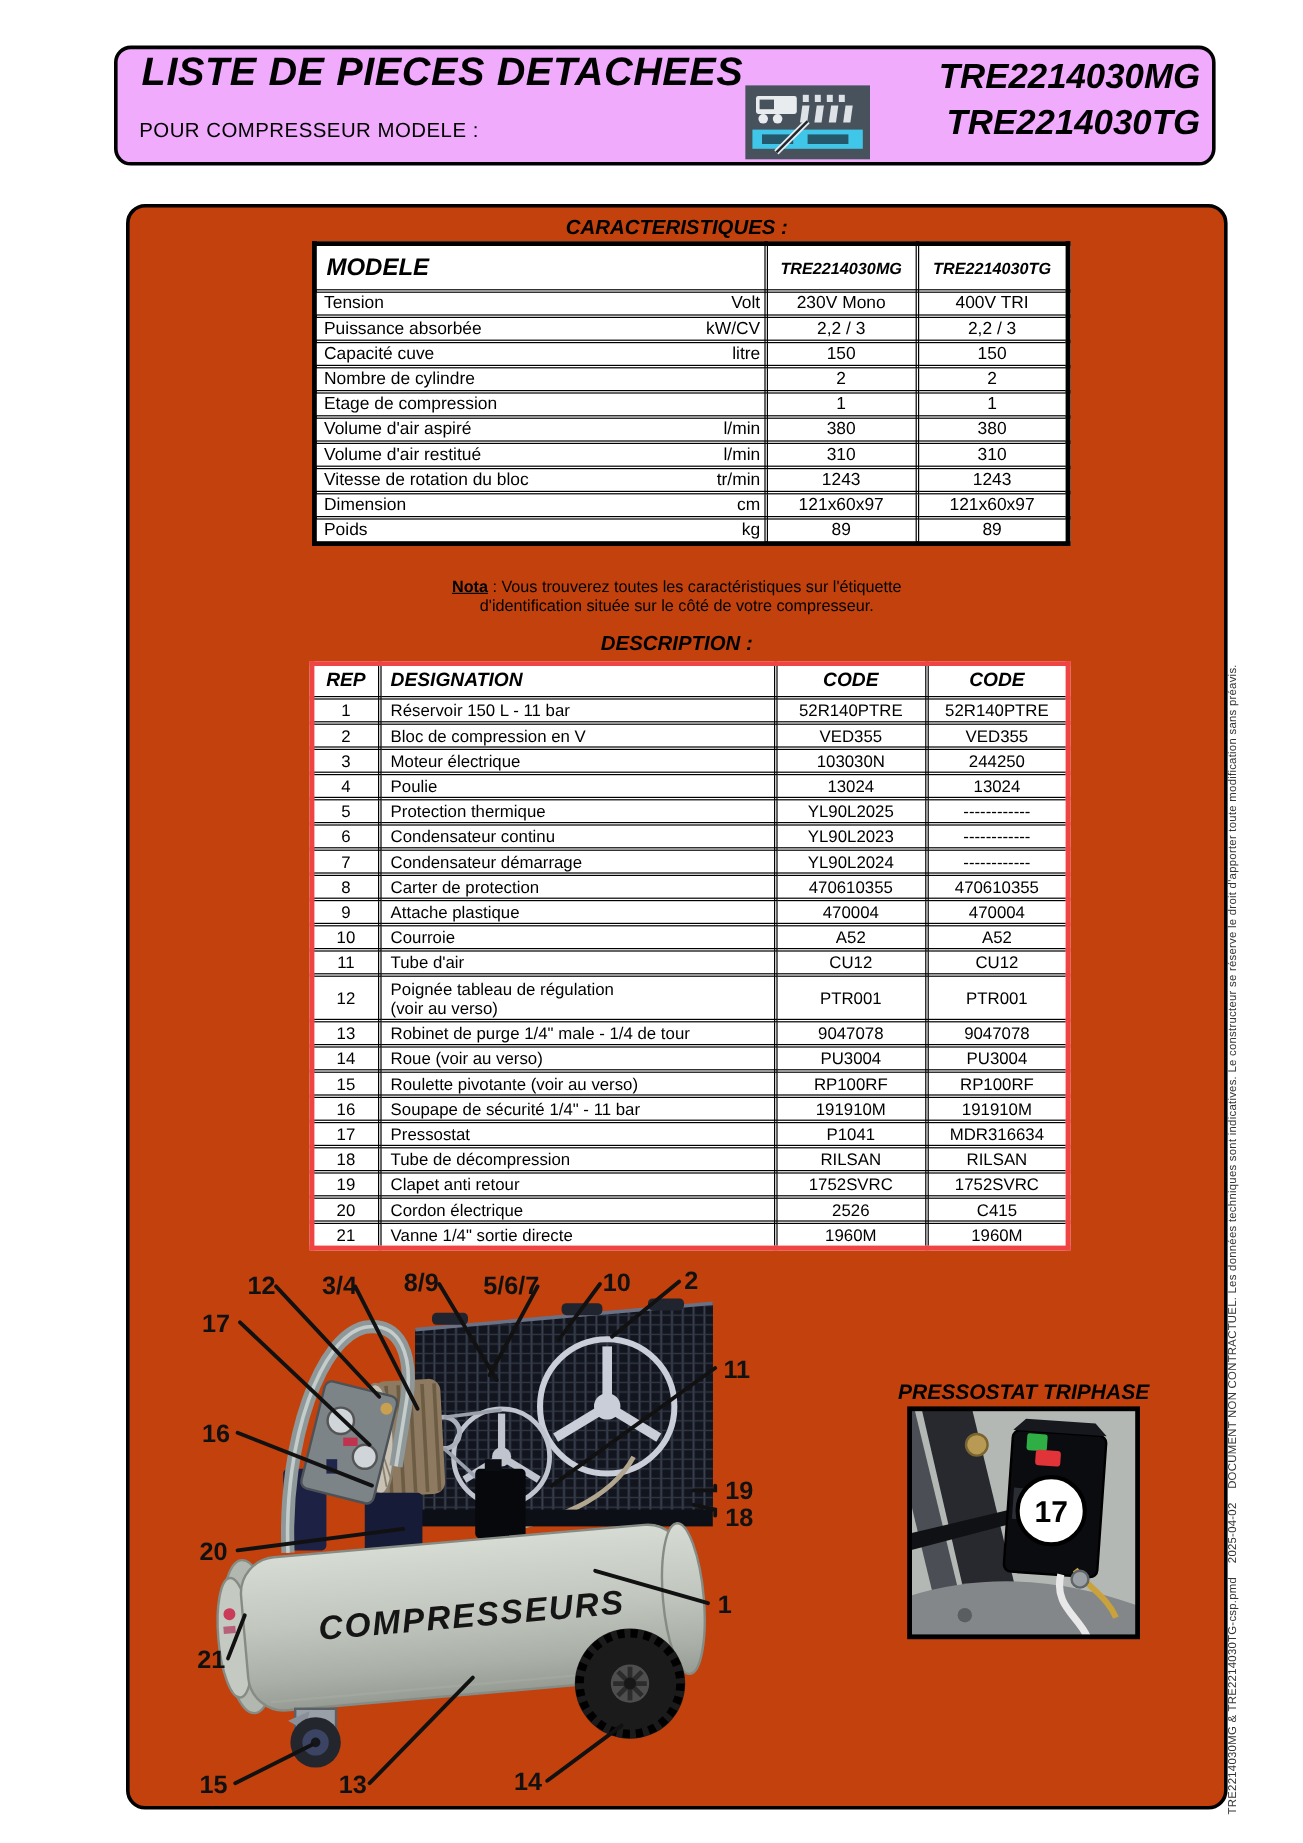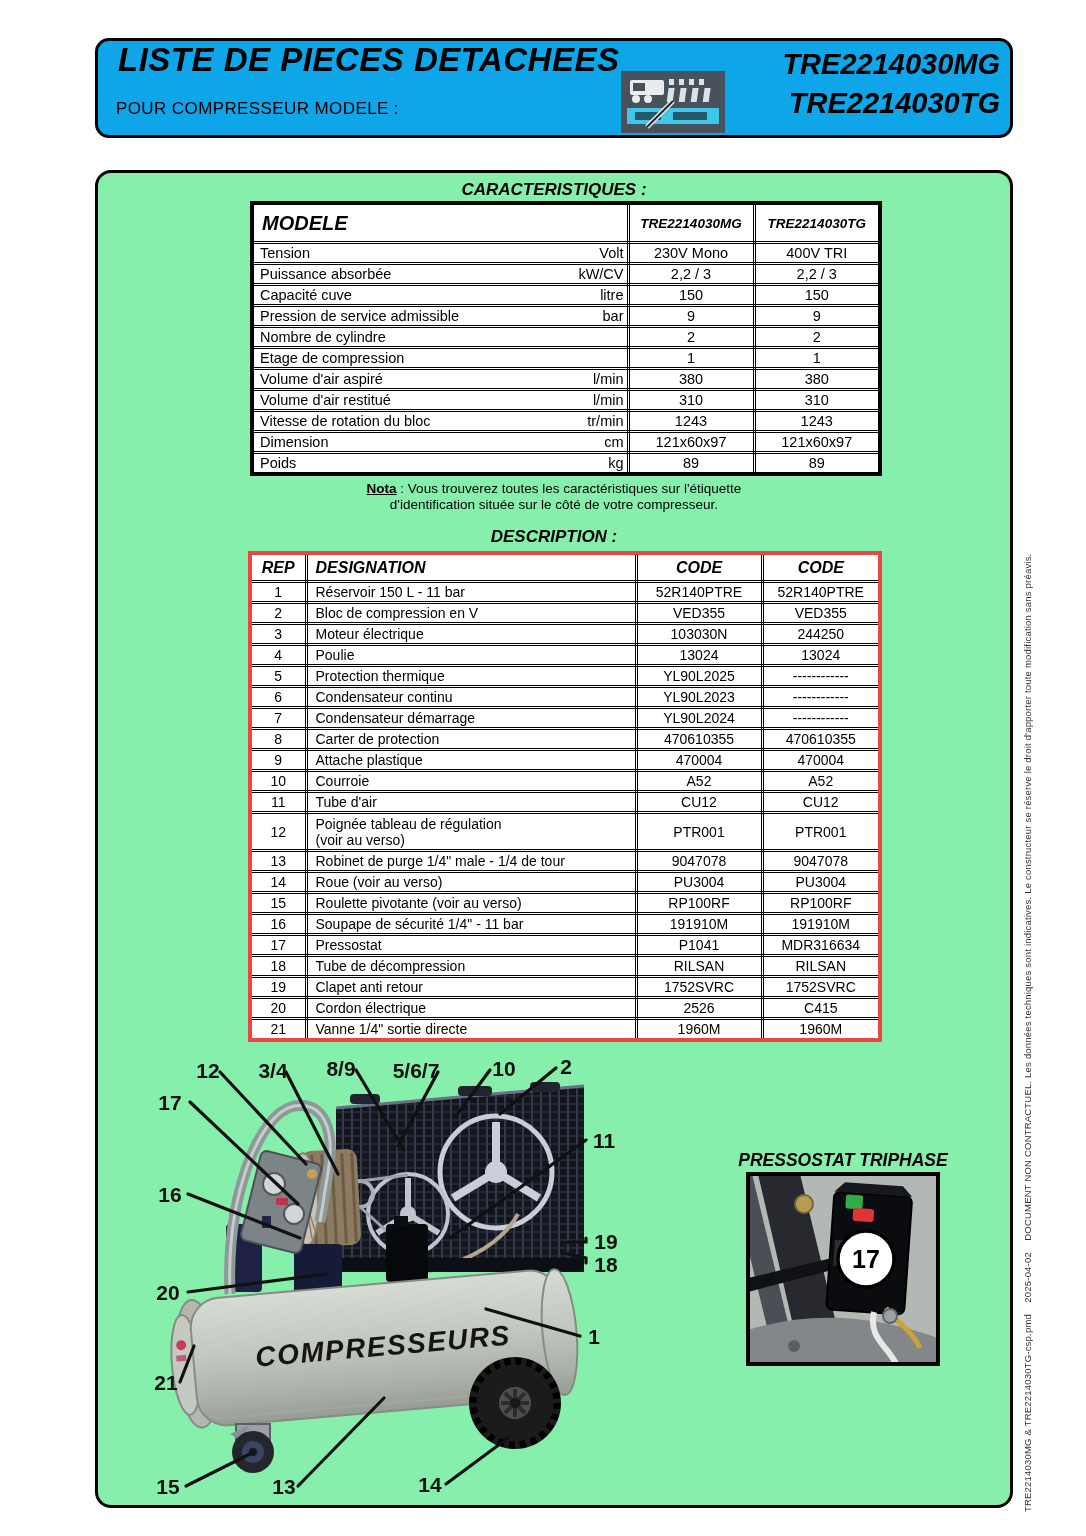--- a/index.html
+++ b/index.html
@@ -1,32 +1,32 @@
 <!DOCTYPE html>
 <html><head>
 <meta charset="utf-8">
 <style>
   html,body { margin:0; padding:0; background:#ffffff; }
   .page { position:relative; width:1086px; height:1536px; background:#fff;
           font-family:"Liberation Sans", sans-serif; color:#000; overflow:hidden; }
 
   
   .header-box { position:absolute; left:95px; top:38px; width:912px; height:94px;
-                border:3px solid #000; border-radius:14px; background:#0ea5e9; }
+                border:3px solid #000; border-radius:14px; background:#f0abfc; }
   .hb-title { position:absolute; left:20px; top:0px; font-style:italic; font-weight:bold;
               font-size:33px; letter-spacing:.5px; white-space:nowrap; }
   .hb-sub   { position:absolute; left:18px; top:58px; font-size:17px; font-weight:500;
               letter-spacing:.4px; white-space:nowrap; }
   .hb-models{ position:absolute; right:10px; top:4px; text-align:right; font-style:italic;
               font-weight:bold; font-size:29px; line-height:39px; white-space:nowrap; }
   .hb-logo  { position:absolute; left:523px; top:30px; width:104px; height:62px; }
 
   
-  .main-box { position:absolute; left:95px; top:170px; width:912px; height:1332px;
-              border:3px solid #000; border-radius:16px; background:#86efac; }
+  .main-box { position:absolute; left:105px; top:170px; width:912px; height:1332px;
+              border:3px solid #000; border-radius:16px; background:#c2410c; }
   .sec-title { position:absolute; left:0; width:100%; text-align:center;
                font-style:italic; font-weight:bold; font-size:17px; }
   #car-title  { top:7px; }
   #desc-title { top:354px; }
 
   table { border-collapse:collapse; background:#fff; }
   .char-table { position:absolute; left:152px; top:28px; border:4px solid #000;
                 table-layout:fixed; font-size:14.5px; }
   .char-table th, .char-table td { border:3px double #000; padding:0; overflow:hidden; }
   .char-table th.c1 { text-align:left; padding-left:8px; font-style:italic; font-size:20px; height:36px; }
@@ -131,28 +131,20 @@
       <tr>
         <td class="c1">
               <span class="lab">Capacité cuve</span>
               <span class="unit">litre</span>
             </td>
         <td class="cv">150</td>
         <td class="cv">150</td>
       </tr>
       <tr>
         <td class="c1">
-              <span class="lab">Pression de service admissible</span>
-              <span class="unit">bar</span>
-            </td>
-        <td class="cv">9</td>
-        <td class="cv">9</td>
-      </tr>
-      <tr>
-        <td class="c1">
               <span class="lab">Nombre de cylindre</span>
               <span class="unit"></span>
             </td>
         <td class="cv">2</td>
         <td class="cv">2</td>
       </tr>
       <tr>
         <td class="c1">
               <span class="lab">Etage de compression</span>
               <span class="unit"></span>

